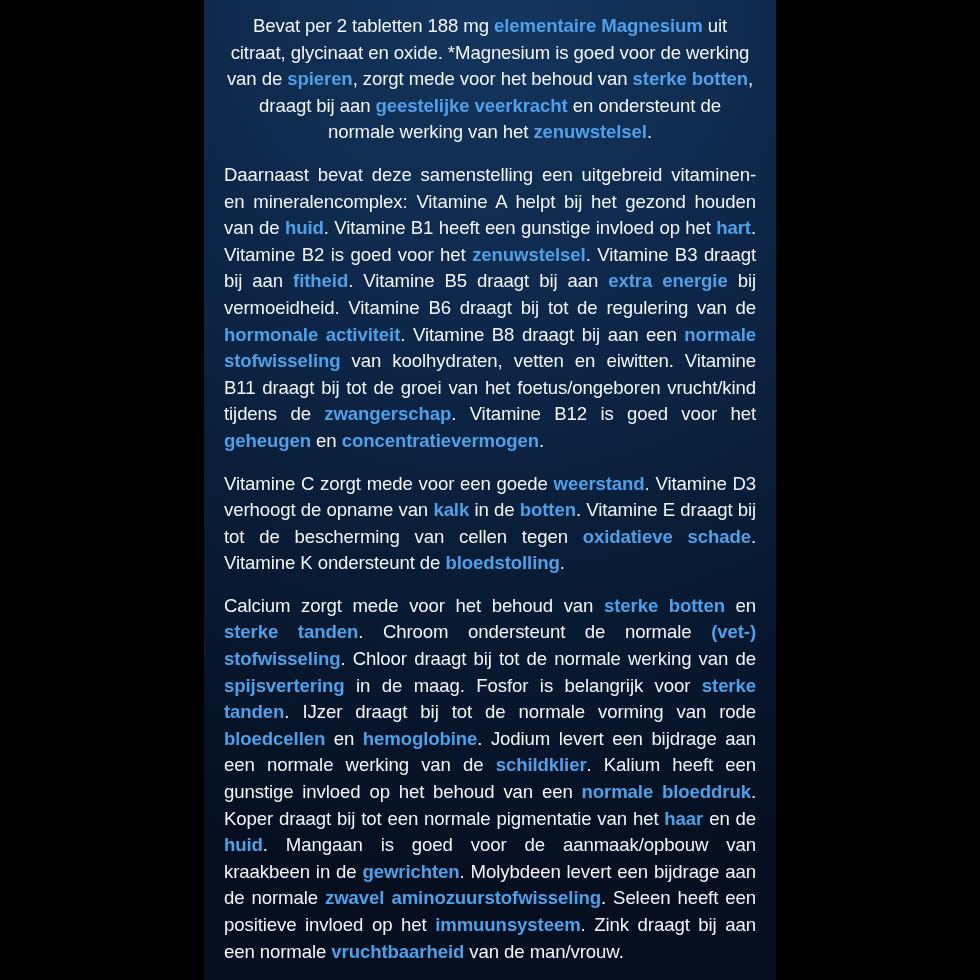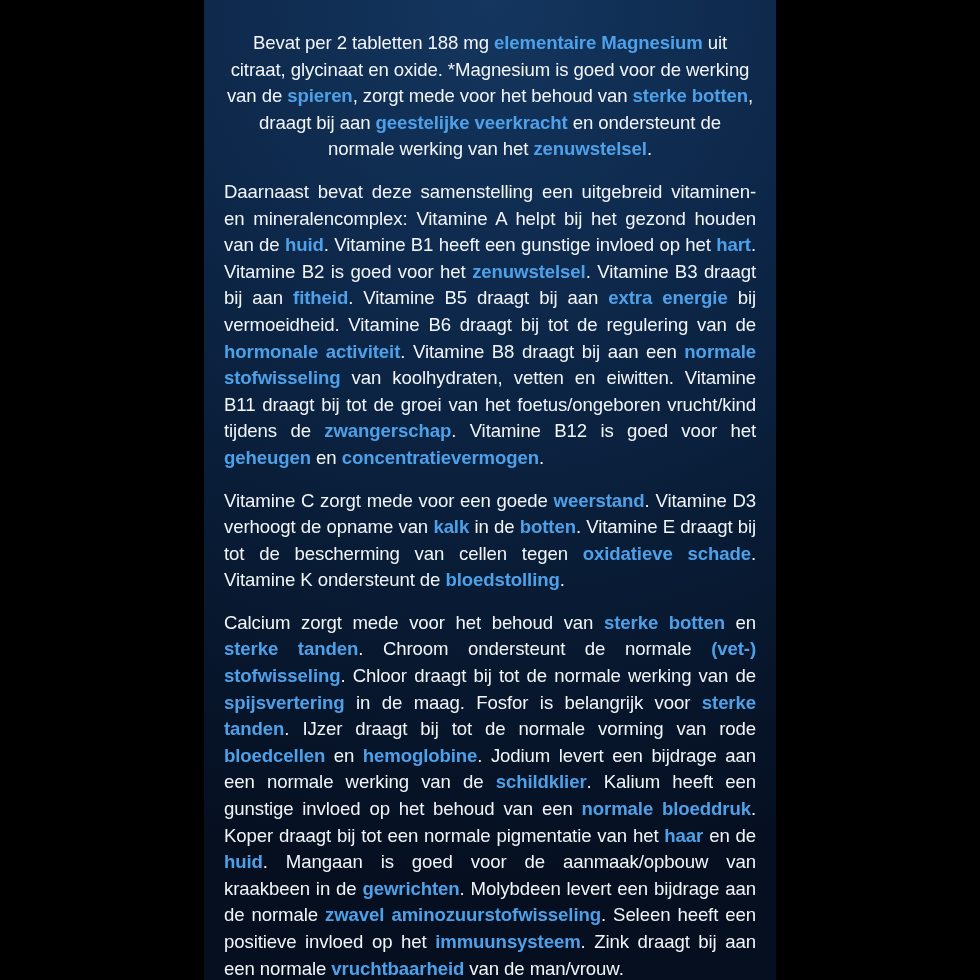--- a/index.html
+++ b/index.html
@@ -43,21 +43,21 @@
   .para.center {
     text-align: center;
   }
   .para:last-child {
     margin-bottom: 0;
   }
   .hl {
     color: #4ea0e8;
     font-weight: 700;
   }
-  .p1 { margin-top: 20px; }
+  .p1 { margin-top: 3px; }
 </style>
 </head>
 <body>
 
 <div id="page">
   <div id="panel">
     <div id="paragraphs">
         <div class="para center p1"><span>Bevat per 2 tabletten 188 mg </span><span class="hl">elementaire Magnesium</span><span> uit citraat, glycinaat en oxide. *Magnesium is goed voor de werking van de </span><span class="hl">spieren</span><span>, zorgt mede voor het behoud van </span><span class="hl">sterke botten</span><span>, draagt bij aan </span><span class="hl">geestelijke veerkracht</span><span> en ondersteunt de normale werking van het </span><span class="hl">zenuwstelsel</span><span>.</span></div>
         <div class="para"><span>Daarnaast bevat deze samenstelling een uitgebreid vitaminen- en mineralencomplex: Vitamine A helpt bij het gezond houden van de </span><span class="hl">huid</span><span>. Vitamine B1 heeft een gunstige invloed op het </span><span class="hl">hart</span><span>. Vitamine B2 is goed voor het </span><span class="hl">zenuwstelsel</span><span>. Vitamine B3 draagt bij aan </span><span class="hl">fitheid</span><span>. Vitamine B5 draagt bij aan </span><span class="hl">extra energie</span><span> bij vermoeidheid. Vitamine B6 draagt bij tot de regulering van de </span><span class="hl">hormonale activiteit</span><span>. Vitamine B8 draagt bij aan een </span><span class="hl">normale stofwisseling</span><span> van koolhydraten, vetten en eiwitten. Vitamine B11 draagt bij tot de groei van het foetus/ongeboren vrucht/kind tijdens de </span><span class="hl">zwangerschap</span><span>. Vitamine B12 is goed voor het </span><span class="hl">geheugen</span><span> en </span><span class="hl">concentratievermogen</span><span>.</span></div>
         <div class="para"><span>Vitamine C zorgt mede voor een goede </span><span class="hl">weerstand</span><span>. Vitamine D3 verhoogt de opname van </span><span class="hl">kalk</span><span> in de </span><span class="hl">botten</span><span>. Vitamine E draagt bij tot de bescherming van cellen tegen </span><span class="hl">oxidatieve schade</span><span>. Vitamine K ondersteunt de </span><span class="hl">bloedstolling</span><span>.</span></div>

